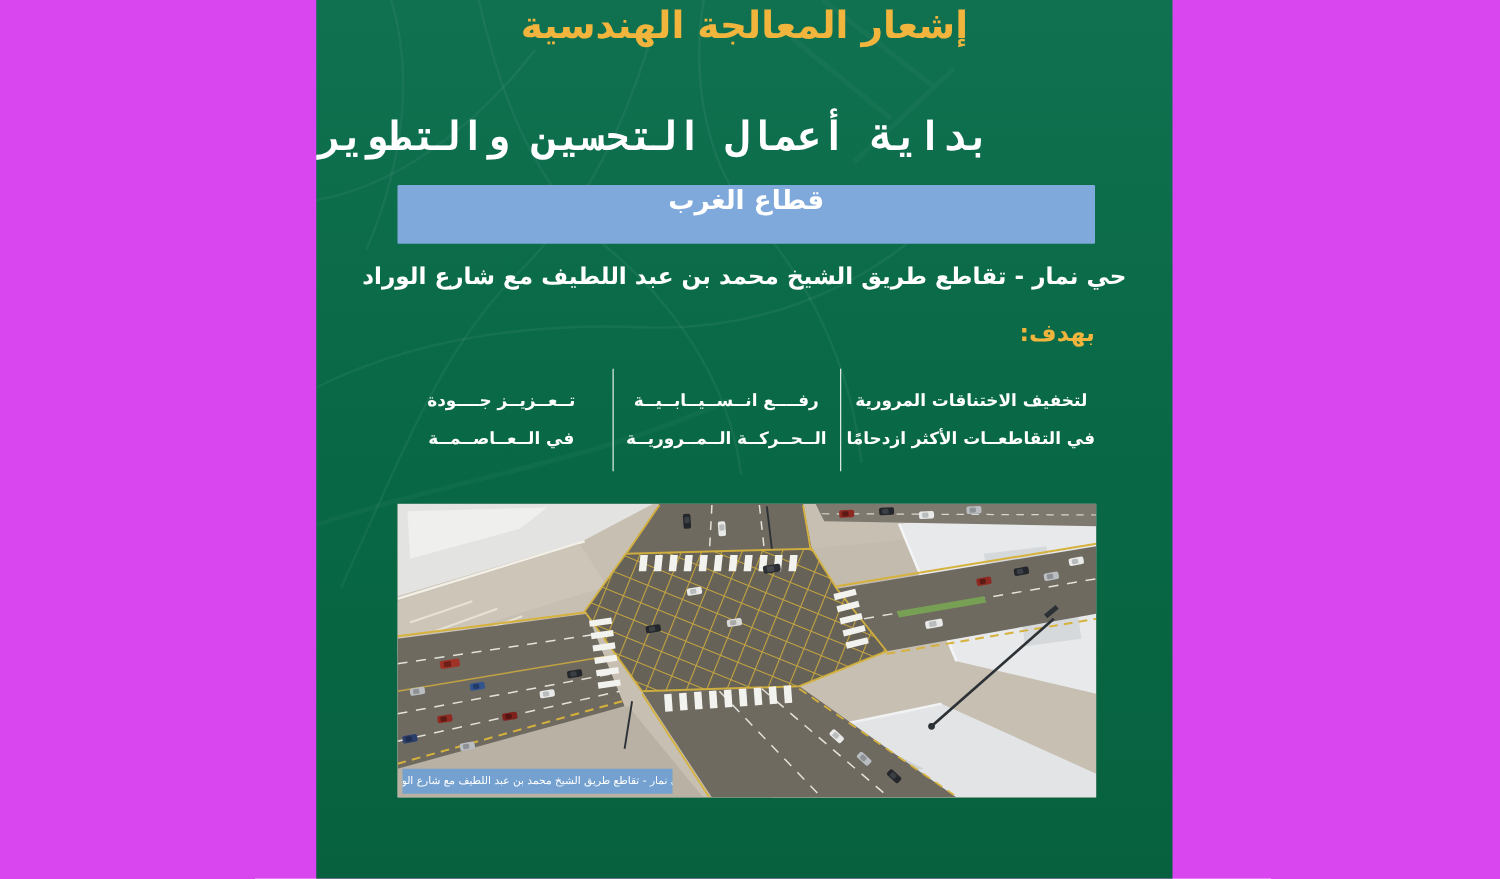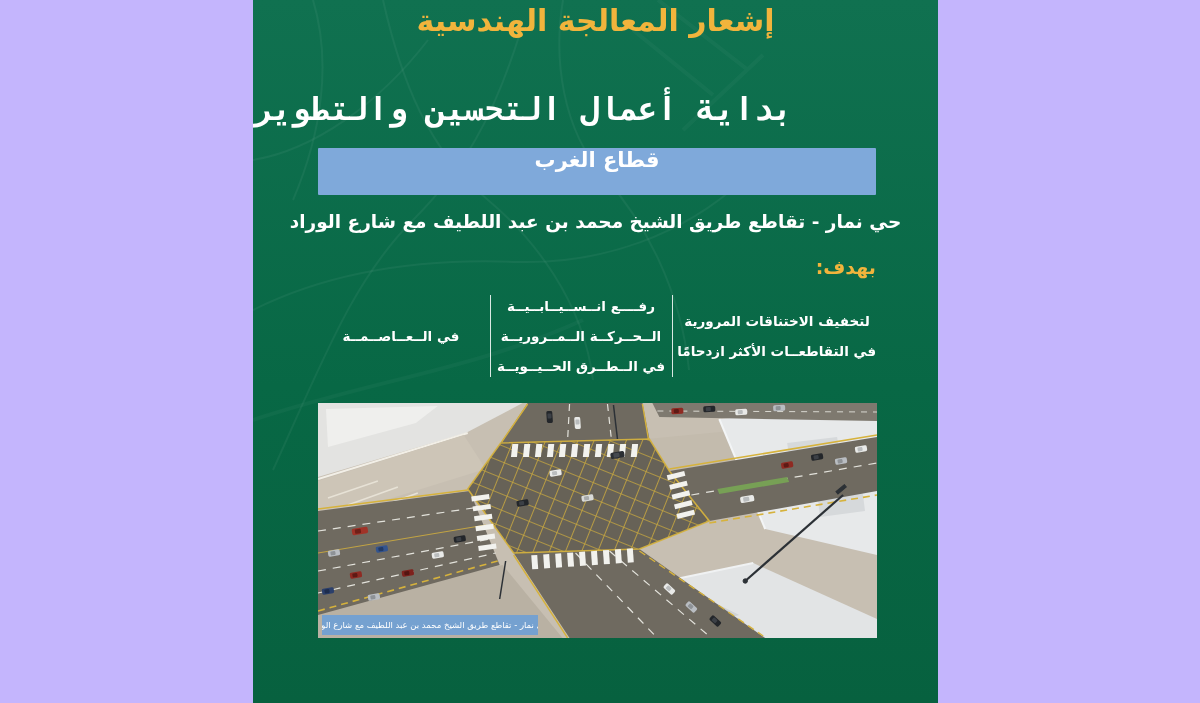--- a/index.html
+++ b/index.html
@@ -1,17 +1,17 @@
 <!DOCTYPE html>
 <html lang="ar"><head>
 <meta charset="utf-8">
 <style>
   html,body{margin:0;padding:0;}
   body{width:1200px;height:703px;overflow:hidden;font-family:"DejaVu Sans",sans-serif;}
-  .stage{position:relative;width:1200px;height:703px;background:#c4b5fd;}
+  .stage{position:relative;width:1200px;height:703px;background:#d946ef;}
   .abs{position:absolute;}
   .panel{position:absolute;left:253px;top:0;width:685px;height:703px;
          background:linear-gradient(180deg,#107150 0%,#086845 55%,#07613f 100%);overflow:hidden;}
   .map-pattern{position:absolute;left:0;top:0;opacity:.55;}
   .title-line{left:0;width:100%;text-align:center;color:#f1b43c;font-weight:bold;font-size:30px;letter-spacing:.5px;}
   .t1{top:3px;}
   .t2{top:42px;}
   .subtitle{top:90px;left:0;width:100%;text-align:left;color:#ffffff;font-weight:bold;font-size:32px;font-family:Liberation Mono, monospace;}
   .banner{left:65px;top:148px;width:558px;height:47px;background:#7fa9da;border-radius:1px;
           display:flex;justify-content:center;}
@@ -66,24 +66,24 @@
 
     <div class="abs goals-row">
       <div class="goal-col c0">
         <span class="goal-line">لتخفيف الاختناقات المرورية</span>
         <span class="goal-line">في التقاطعــات الأكثر ازدحامًا</span>
       </div>
       <div class="sep"></div>
       <div class="goal-col c1">
         <span class="goal-line">رفــــع انــســيــابــيــة</span>
         <span class="goal-line">الــحــركــة الــمــروريــة</span>
-        <span class="goal-line">في الــطــرق الحــيــويــة</span>
       </div>
       <div class="sep"></div>
       <div class="goal-col c2">
+        <span class="goal-line">تــعــزيــز جــــودة</span>
         <span class="goal-line">في الــعــاصــمــة</span>
       </div>
     </div>
 
     <div class="abs photo">
       <svg width="559" height="235" viewBox="0 0 560 235" preserveAspectRatio="none">
         <defs>
           <pattern id="boxgrid" width="15" height="15" patternUnits="userSpaceOnUse" patternTransform="rotate(22)">
             <path d="M0 0 H15 M0 0 V15" stroke="#d6b23c" stroke-width="1.7" fill="none"></path>
           </pattern>

